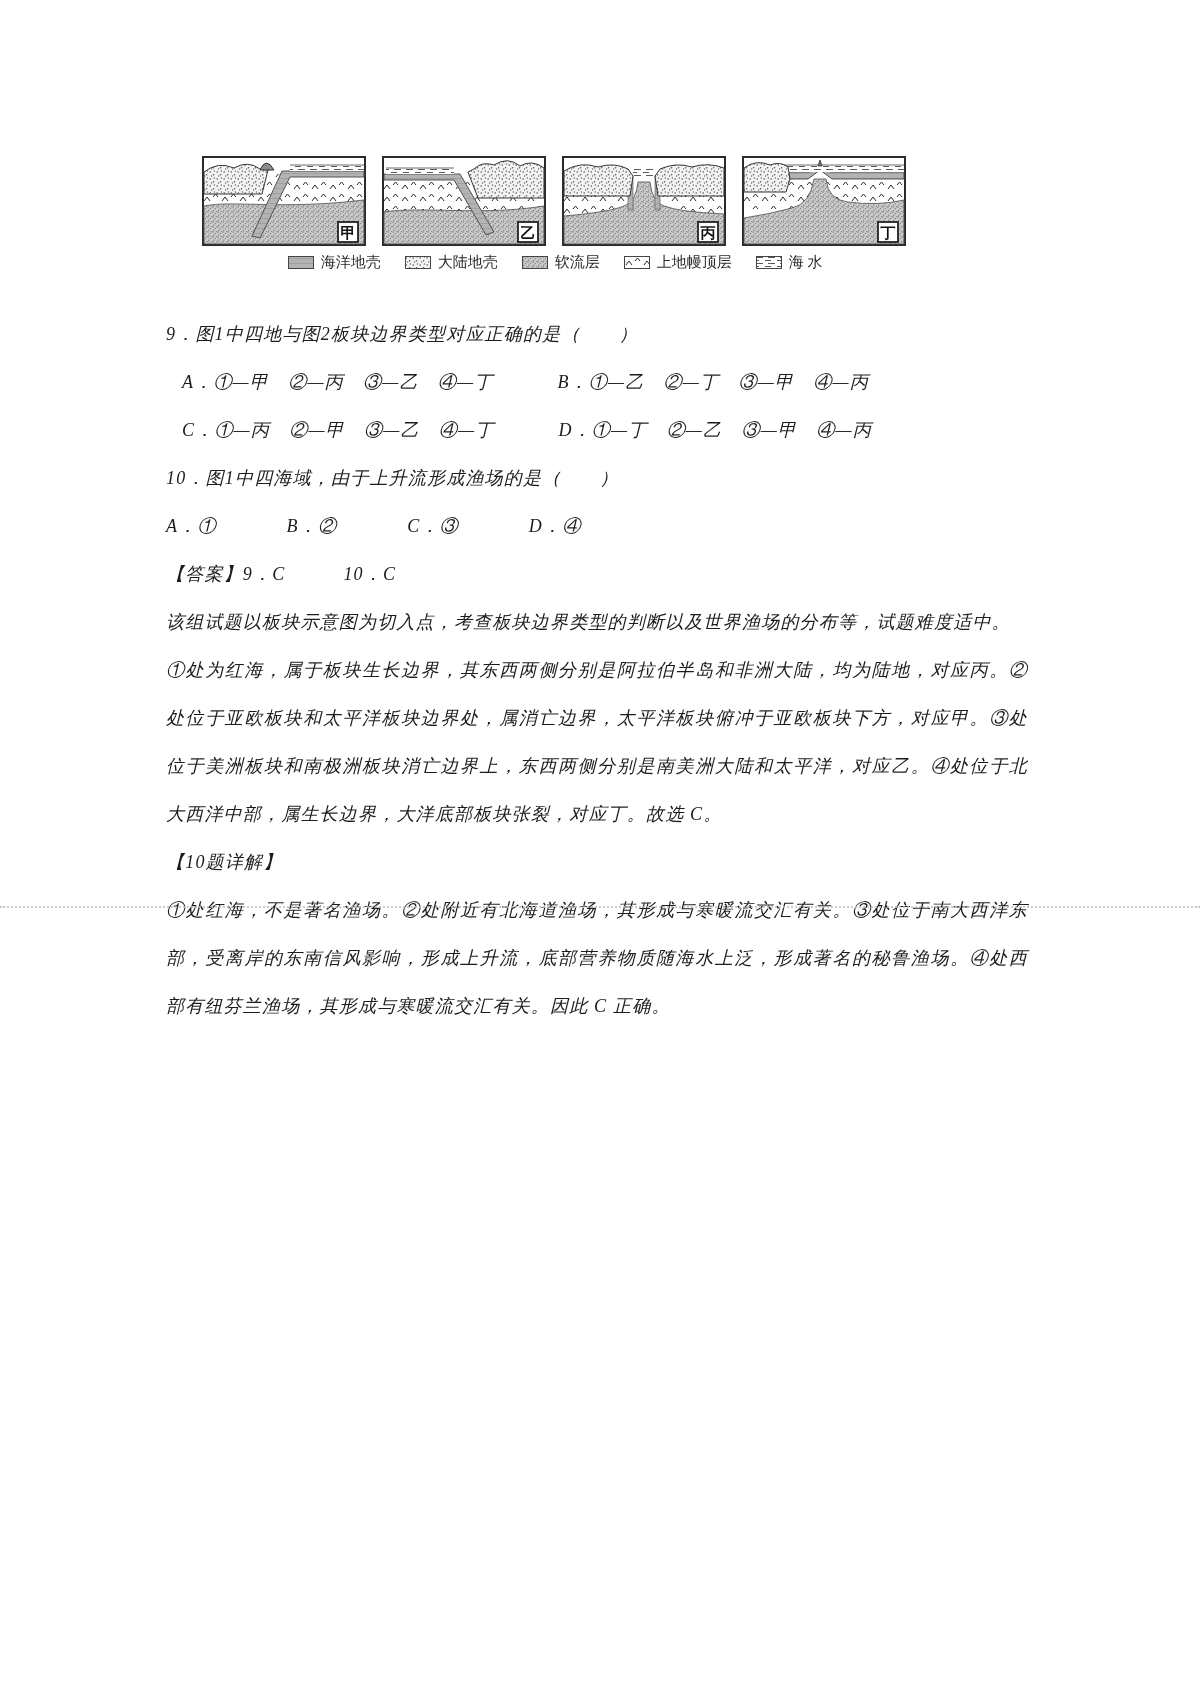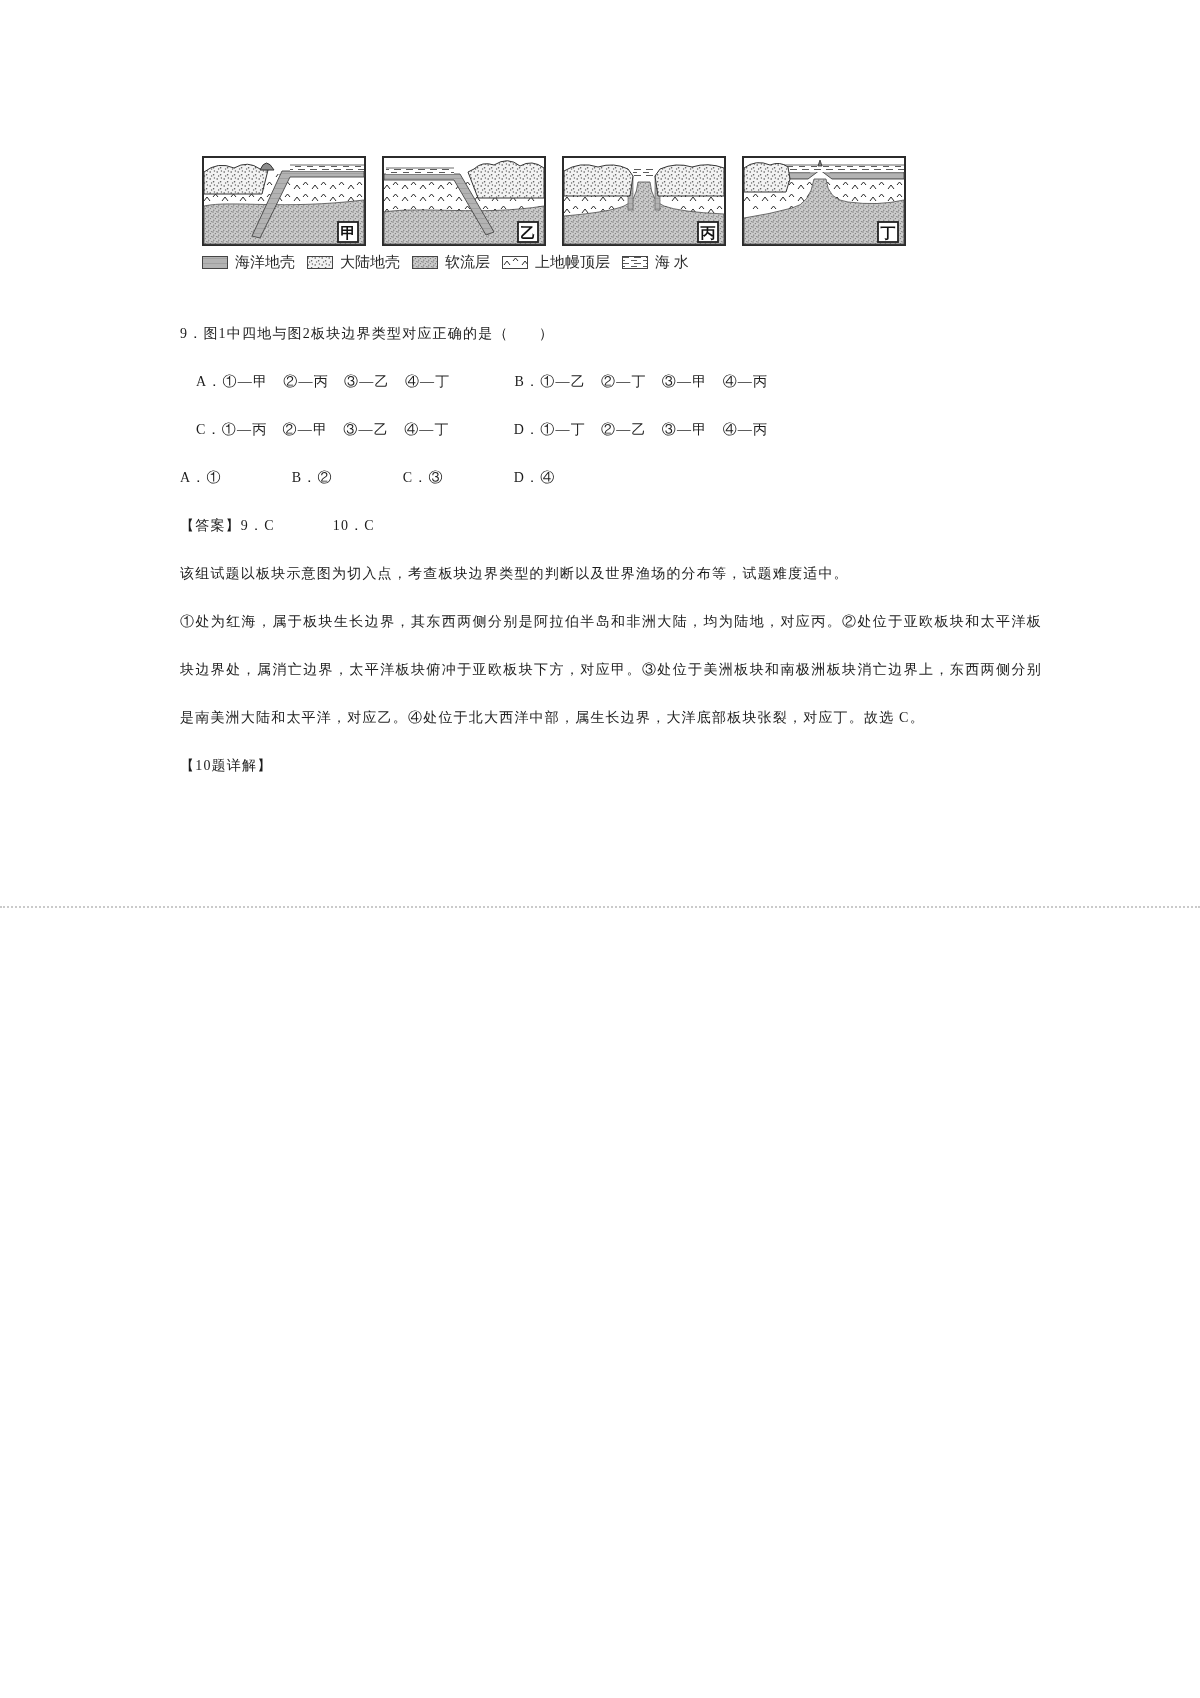--- a/index.html
+++ b/index.html
@@ -4,27 +4,27 @@
 <style>
   html,body{margin:0;padding:0;}
   body{
     width:1200px;height:1698px;position:relative;background:#ffffff;
     font-family:"Liberation Serif","DejaVu Serif",serif;color:#1c1c1c;
     overflow:hidden;
   }
   .figure{position:absolute;top:156px;left:202px;width:706px;}
   .panels{display:flex;gap:16px;}
   .panel svg{display:block;}
-  .legend{display:flex;align-items:center;gap:12px;margin-top:7px;
+  .legend{display:flex;align-items:center;justify-content:center;gap:24px;margin-top:7px;
           font-size:15px;color:#2a2a2a;white-space:nowrap;}
   .legend-item{display:flex;align-items:center;gap:7px;}
   .legend-item svg{display:block;}
   .textflow{
-    position:absolute;top:310px;left:180px;width:862px;
-    font-size:14px;line-height:48px;letter-spacing:1.2px;text-align:justify;
+    position:absolute;top:310px;left:166px;width:862px;
+    font-size:18px;line-height:48px;letter-spacing:1.2px;text-align:justify;font-style:italic;
   }
   .textflow p{margin:0;}
   .row{text-align:left;}
   .gap-r{margin-right:64px;margin-left:16px;}
   .gap-opt{margin-right:70px;}
   .gap-ans{margin-right:58px;text-align:center;}
   .indent{text-indent:2em;}
   .page-break{
     position:absolute;top:906px;left:0;width:1200px;height:0;
     border-top:2px dotted #bdbdbd;opacity:.8;
@@ -166,33 +166,35 @@
 <div class="textflow">
   <p class="row">9．图1中四地与图2板块边界类型对应正确的是（　　）</p>
 
   <p class="row">
     <span class="gap-r">A．①—甲　②—丙　③—乙　④—丁</span><span>B．①—乙　②—丁　③—甲　④—丙</span>
   </p>
   <p class="row">
     <span class="gap-r">C．①—丙　②—甲　③—乙　④—丁</span><span>D．①—丁　②—乙　③—甲　④—丙</span>
   </p>
 
+  <p class="row">10．图1中四海域，由于上升流形成渔场的是（　　）</p>
 
   <p class="row">
     <span class="gap-opt">A．①</span><span class="gap-opt">B．②</span><span class="gap-opt">C．③</span><span>D．④</span>
   </p>
 
   <p class="row">
     <span>【答案】</span><span class="gap-ans">9．C</span><span>10．C</span>
   </p>
 
 
   <p>该组试题以板块示意图为切入点，考查板块边界类型的判断以及世界渔场的分布等，试题难度适中。</p>
 
 
   <p>①处为红海，属于板块生长边界，其东西两侧分别是阿拉伯半岛和非洲大陆，均为陆地，对应丙。②处位于亚欧板块和太平洋板块边界处，属消亡边界，太平洋板块俯冲于亚欧板块下方，对应甲。③处位于美洲板块和南极洲板块消亡边界上，东西两侧分别是南美洲大陆和太平洋，对应乙。④处位于北大西洋中部，属生长边界，大洋底部板块张裂，对应丁。故选 C。</p>
 
   <p class="row">【10题详解】</p>
 
+  <p>①处红海，不是著名渔场。②处附近有北海道渔场，其形成与寒暖流交汇有关。③处位于南大西洋东部，受离岸的东南信风影响，形成上升流，底部营养物质随海水上泛，形成著名的秘鲁渔场。④处西部有纽芬兰渔场，其形成与寒暖流交汇有关。因此 C 正确。</p>
 
 </div>
 
 <div class="page-break"></div>
 
 </body></html>

